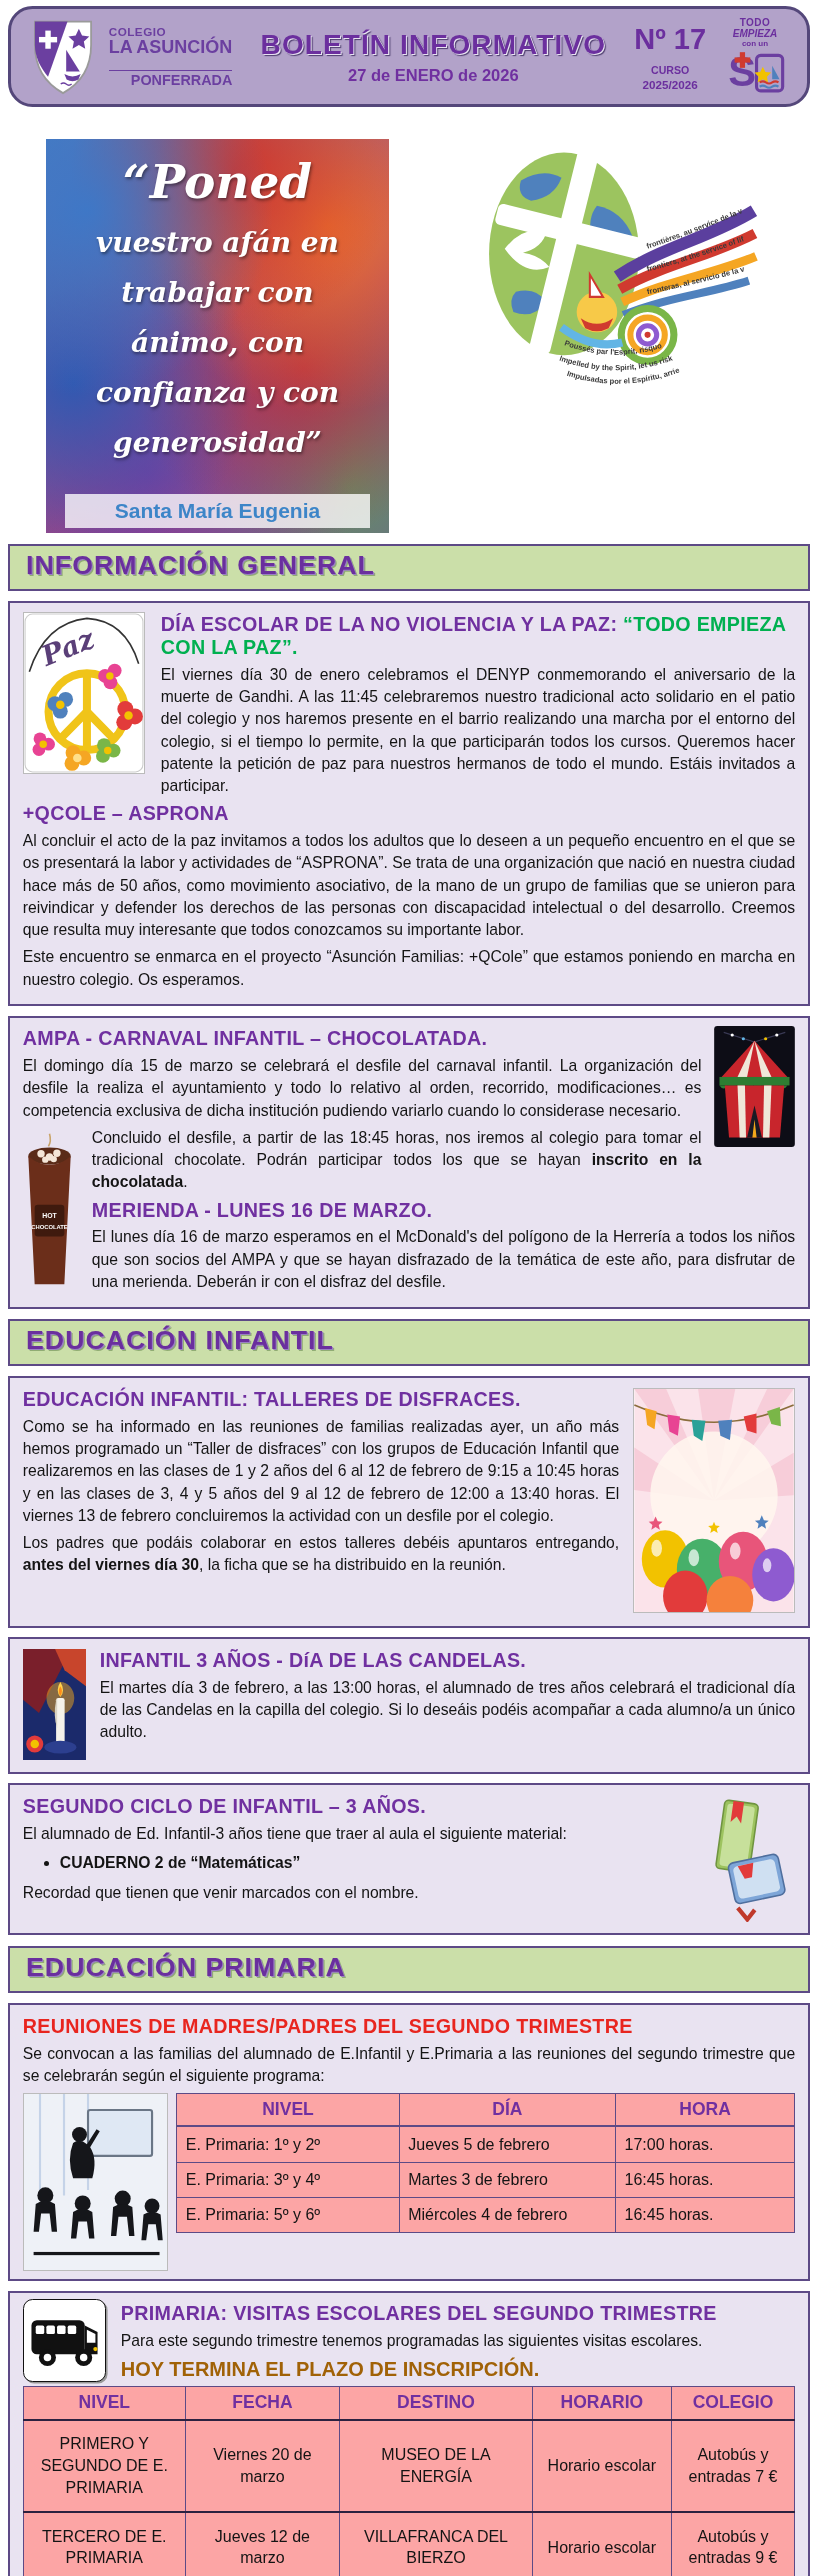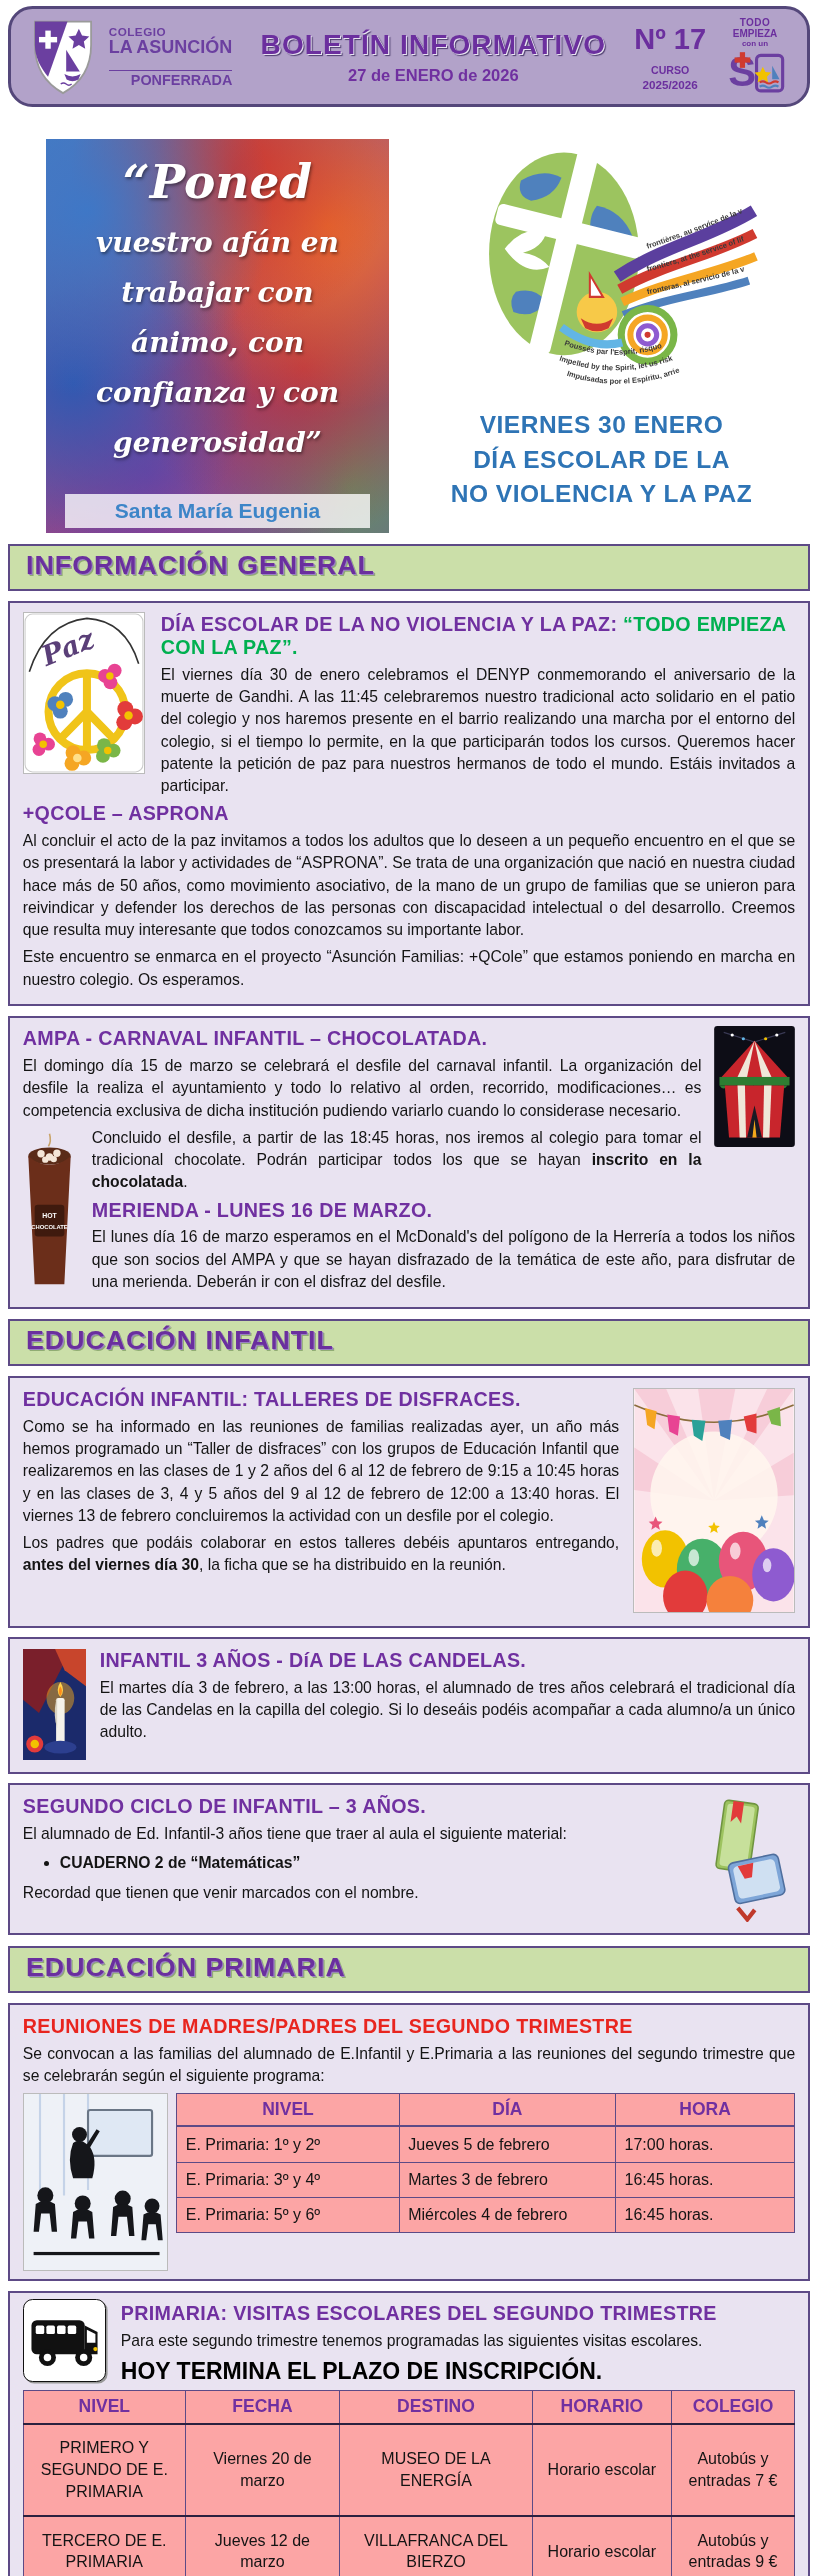--- a/index.html
+++ b/index.html
@@ -18,21 +18,21 @@
   .mast-center{flex:1;text-align:center;}
   .mast-title{font-size:28px;font-weight:bold;color:#6b2f9e;letter-spacing:1.1px;
     text-shadow:1.1px 1.1px 0 #e8e2f2,2.1px 2.1px 1.1px #4e3e6e;}
   .mast-date{font-size:16.5px;font-weight:bold;color:#7030a0;margin-top:4.3px;}
   .mast-issue{flex:0 0 auto;text-align:center;color:#6b2f9e;margin-right:3.2px;}
   .mast-issue .num{font-size:29px;font-weight:bold;}
   .mast-issue .curso{font-size:10.6px;font-weight:bold;margin-top:7.4px;}
   .mast-issue .anyo{font-size:11.7px;font-weight:bold;margin-top:2.1px;}
   .si-logo{flex:0 0 auto;width:68px;text-align:center;color:#6b2f9e;font-weight:bold;}
   .si-logo .w1{font-size:10px;letter-spacing:0.5px;}
-  .si-logo .w2{font-size:10px;}
+  .si-logo .w2{font-size:10px;font-style:italic;}
   .si-logo .w3{font-size:8px;}
 
   
   .hero{display:flex;margin:32px 41px 5.3px 46px;gap:37px;}
   .quote-card{width:343px;height:394px;flex:0 0 auto;position:relative;overflow:hidden;
     background:
       radial-gradient(circle at 12% 18%,rgba(60,120,200,.95),rgba(60,120,200,0) 42%),
       radial-gradient(circle at 8% 62%,rgba(40,90,180,.9),rgba(40,90,180,0) 45%),
       radial-gradient(circle at 55% 8%,rgba(210,50,40,.95),rgba(210,50,40,0) 40%),
       radial-gradient(circle at 82% 22%,rgba(240,120,40,.9),rgba(240,120,40,0) 45%),
@@ -62,21 +62,21 @@
   
   .box{margin:9.6px 8px;background:#e9e3f1;border:2.1px solid #5d4a86;
     padding:6.4px 12.8px 8.5px;overflow:auto;}
   .box p{font-size:15.7px;line-height:1.42;text-align:justify;margin:4.8px 0;}
   .box-title{font-size:19.7px;font-weight:bold;color:#7030a0;margin:3.2px 0 4.3px;
     letter-spacing:0.3px;}
   .box-title.red{color:#e8251f;}
   .t-green{color:#00b050;}
   .t-purple{color:#7030a0;}
   .bold{font-weight:bold;}
-  .deadline{font-size:23px;font-weight:bold;color:#000000;margin:5.3px 0 2.1px;}
+  .deadline{font-size:20px;font-weight:bold;color:#a16207;margin:5.3px 0 2.1px;}
   ul.bullets{margin:5.3px 0 6.4px 37px;padding:0;font-size:15.7px;line-height:1.6;}
   ul.bullets li{margin:3.2px 0;}
 
   
   .fig{border:0.5px solid #bbb;background:#fff;}
   .paz{float:left;width:120px;height:160px;margin:2.1px 16px 3.2px 0;}
   .tent{float:right;width:81px;height:121px;margin:2.1px 0 4.3px 12.8px;border:none;}
   .cup{float:left;width:53px;height:160px;margin:3.2px 16px 2.1px 0;border:none;background:none;}
   .balloons{float:right;width:160px;height:223px;margin:3.2px 0 4.3px 14px;}
   .candle{float:left;width:63px;height:111px;margin:3.2px 14px 3.2px 0;}
@@ -198,25 +198,20 @@
         <path d="M230,360 q60,45 120,30" stroke="#62b5e5" stroke-width="16" fill="none"></path>
         <g font-size="15" font-weight="bold" fill="#3a3a3a" font-family="Liberation Sans,sans-serif">
           <text><textPath href="#arcA">frontières, au service de la vie</textPath></text>
           <text><textPath href="#arcB">frontiers, at the service of life</textPath></text>
           <text><textPath href="#arcC">fronteras, al servicio de la vida</textPath></text>
           <text><textPath href="#arcD">Poussés par l'Esprit, risquons-nous aux</textPath></text>
           <text><textPath href="#arcE">Impelled by the Spirit, let us risk being at the</textPath></text>
           <text><textPath href="#arcF">Impulsadas por el Espíritu, arriesguémonos en las</textPath></text>
         </g>
       </svg>
-      <div class="denyp-caption">
-        <div>VIERNES 30 ENERO</div>
-        <div>DÍA ESCOLAR DE LA</div>
-        <div>NO VIOLENCIA Y LA PAZ</div>
-      </div>
     </div>
   </section>
 
   <div class="band">
     <span class="band-title">INFORMACIÓN GENERAL</span>
   </div>
 
   <section class="box">
     <svg class="paz fig" viewBox="0 0 225 300">
       <rect x="2" y="2" width="221" height="296" rx="14" fill="#ffffff" stroke="#cccccc" stroke-width="2"></rect>

